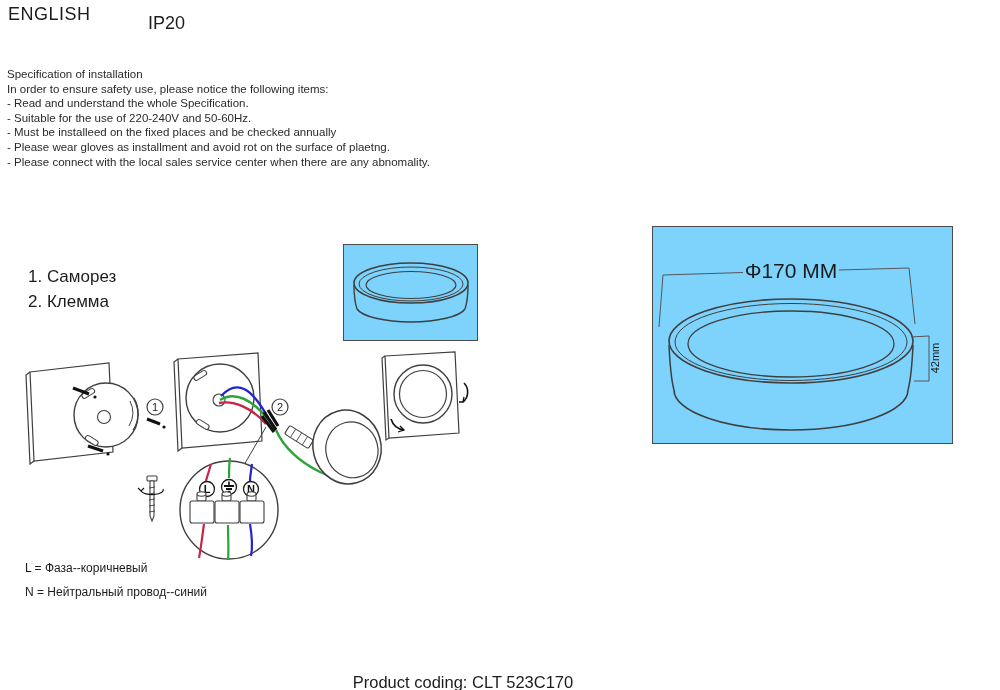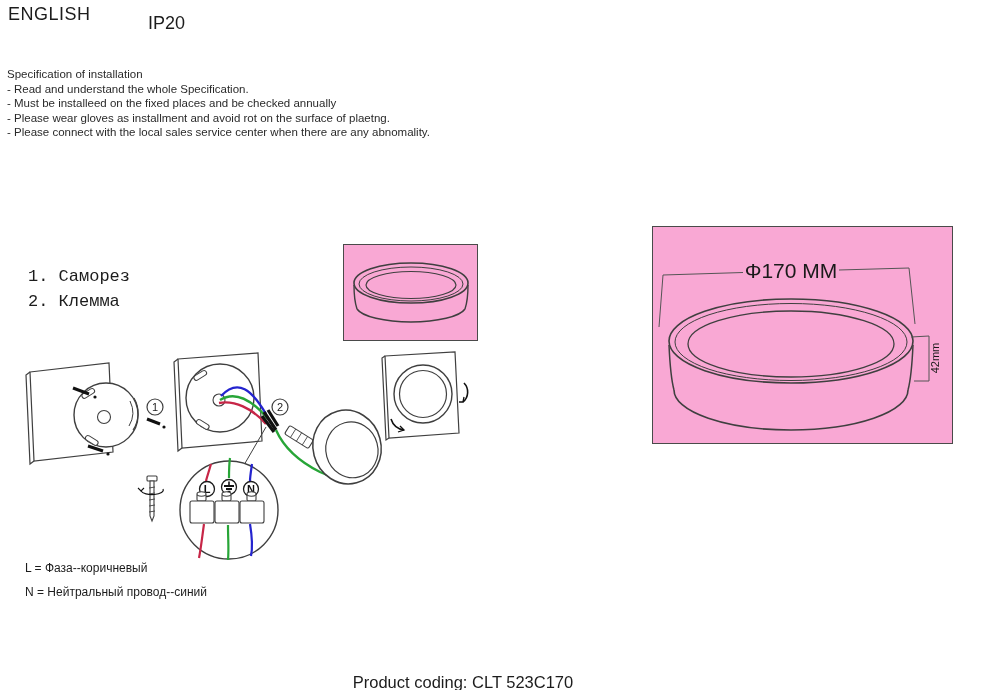--- a/index.html
+++ b/index.html
@@ -4,39 +4,41 @@
 <style>
   html,body{margin:0;padding:0;}
   body{
     width:1000px;height:690px;position:relative;background:#ffffff;
     font-family:"Liberation Sans", sans-serif;color:#1c1c1c;overflow:hidden;
   }
   .abs{position:absolute;}
   .lang-title{left:8px;top:4px;font-size:18px;letter-spacing:0.5px;}
   .ip-rating{left:148px;top:4px;font-size:18px;margin-top:9px;}
   .spec{left:7px;top:29px;font-size:11.5px;line-height:14.6px;white-space:nowrap;color:#2a2a2a;margin-top:38px;}
-  .parts{left:28px;top:264px;font-size:17px;line-height:25px;font-family:Liberation Mono, monospace;}
+  .parts{left:28px;top:264px;font-size:17px;line-height:25px;}
   .legend{left:25px;top:556px;font-size:12px;line-height:24px;}
   .footer{left:0;top:642px;width:926px;text-align:center;font-size:16.5px;margin-top:31px;}
-  .box{border:1.5px solid #4a4a4a;background:#f9a8d4;}
+  .box{border:1.5px solid #4a4a4a;background:#7dd3fc;}
   .topbox{left:343px;top:244px;width:133px;height:95px;}
   .rightbox{left:652px;top:226px;width:299px;height:216px;}
   .installsvg{left:0;top:345px;}
   svg{display:block;}
   svg text{font-family:"Liberation Sans", sans-serif;}
 </style>
 </head>
 <body>
 
 <div class="abs lang-title">ENGLISH</div>
 <div class="abs ip-rating">IP20</div>
 
 <div class="abs spec">
   <div>Specification of installation</div>
+  <div>In order to ensure safety use, please notice the following items:</div>
   <div>- Read and understand the whole Specification.</div>
+  <div>- Suitable for the use of 220-240V and 50-60Hz.</div>
   <div>- Must be installeed on the fixed places and be checked annually</div>
   <div>- Please wear gloves as installment and avoid rot on the surface of plaetng.</div>
   <div>- Please connect with the local sales service center when there are any abnomality.</div>
 </div>
 
 <div class="abs parts">
   <div>1. Саморез</div>
   <div>2. Клемма</div>
 </div>
 

